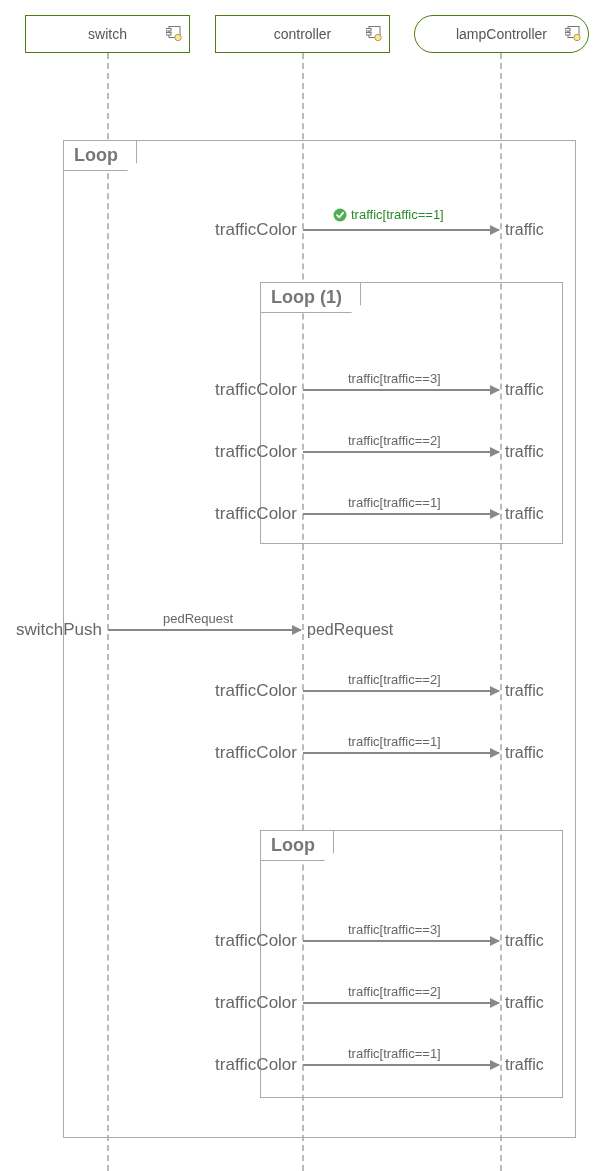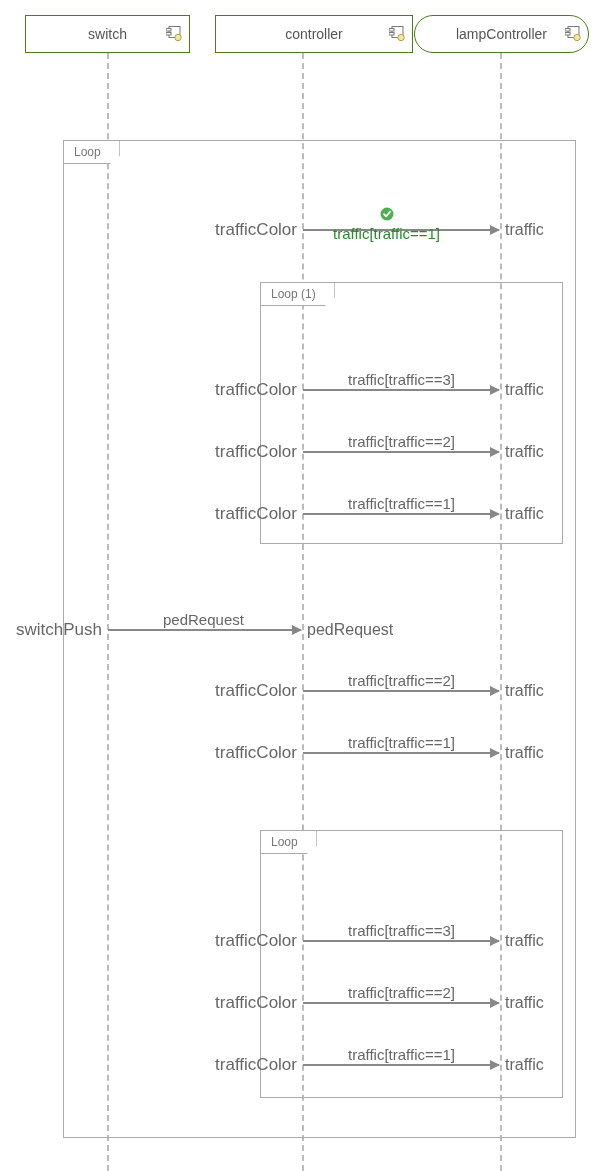--- a/index.html
+++ b/index.html
@@ -45,23 +45,23 @@
     border: 1px solid #aaa;
     background: transparent;
   }
   .frag-label {
     position: absolute;
     top: 0;
     left: 0;
     padding: 4px 18px 4px 10px;
     border-right: 1px solid #aaa;
     border-bottom: 1px solid #aaa;
-    font-weight: normal;
+    font-weight: bold;
     color: #777;
-    font-size: 12px;
+    font-size: 18px;
     background: #fff;
     clip-path: polygon(0 0, 100% 0, 100% calc(100% - 8px), calc(100% - 10px) 100%, 0 100%);
   }
   
   .arrow {
     position: absolute;
     height: 1.6px;
     background: #888;
   }
   .arrow::after {
@@ -70,24 +70,23 @@
     right: -1px;
     top: 50%;
     width: 0; height: 0;
     border-left: 10px solid #888;
     border-top: 5px solid transparent;
     border-bottom: 5px solid transparent;
     transform: translateY(-50%);
   }
   .msg-label {
     position: absolute;
-    font-size: 15px;
+    font-size: 13px;
     color: #666;
     white-space: nowrap;
-    flex-direction: column;
   }
   .in-label {
     position: absolute;
     right: 100%;
     top: 50%;
     transform: translateY(-50%);
     padding-right: 6px;
     font-size: 17px;
     color: #666;
     white-space: nowrap;
@@ -120,21 +119,21 @@
   <span>switch</span>
   <span class="icon">
     <svg width="17" height="17" viewBox="0 0 17 17">
         <rect x="3" y="1" width="11" height="11" fill="#fff" stroke="#777" stroke-width="1"></rect>
         <rect x="0" y="3" width="5" height="2.5" fill="#fff" stroke="#777" stroke-width="1"></rect>
         <rect x="0" y="7" width="5" height="2.5" fill="#fff" stroke="#777" stroke-width="1"></rect>
         <circle cx="12" cy="12" r="3.2" fill="#f4e7a3" stroke="#b89c3a" stroke-width="1"></circle>
       </svg>
   </span>
 </div>
-<div class="lifeline-head" style="left:215px; width:198px;">
+<div class="lifeline-head" style="left:215px; width:175px;">
   <span>controller</span>
   <span class="icon">
     <svg width="17" height="17" viewBox="0 0 17 17">
         <rect x="3" y="1" width="11" height="11" fill="#fff" stroke="#777" stroke-width="1"></rect>
         <rect x="0" y="3" width="5" height="2.5" fill="#fff" stroke="#777" stroke-width="1"></rect>
         <rect x="0" y="7" width="5" height="2.5" fill="#fff" stroke="#777" stroke-width="1"></rect>
         <circle cx="12" cy="12" r="3.2" fill="#f4e7a3" stroke="#b89c3a" stroke-width="1"></circle>
       </svg>
   </span>
 </div>

